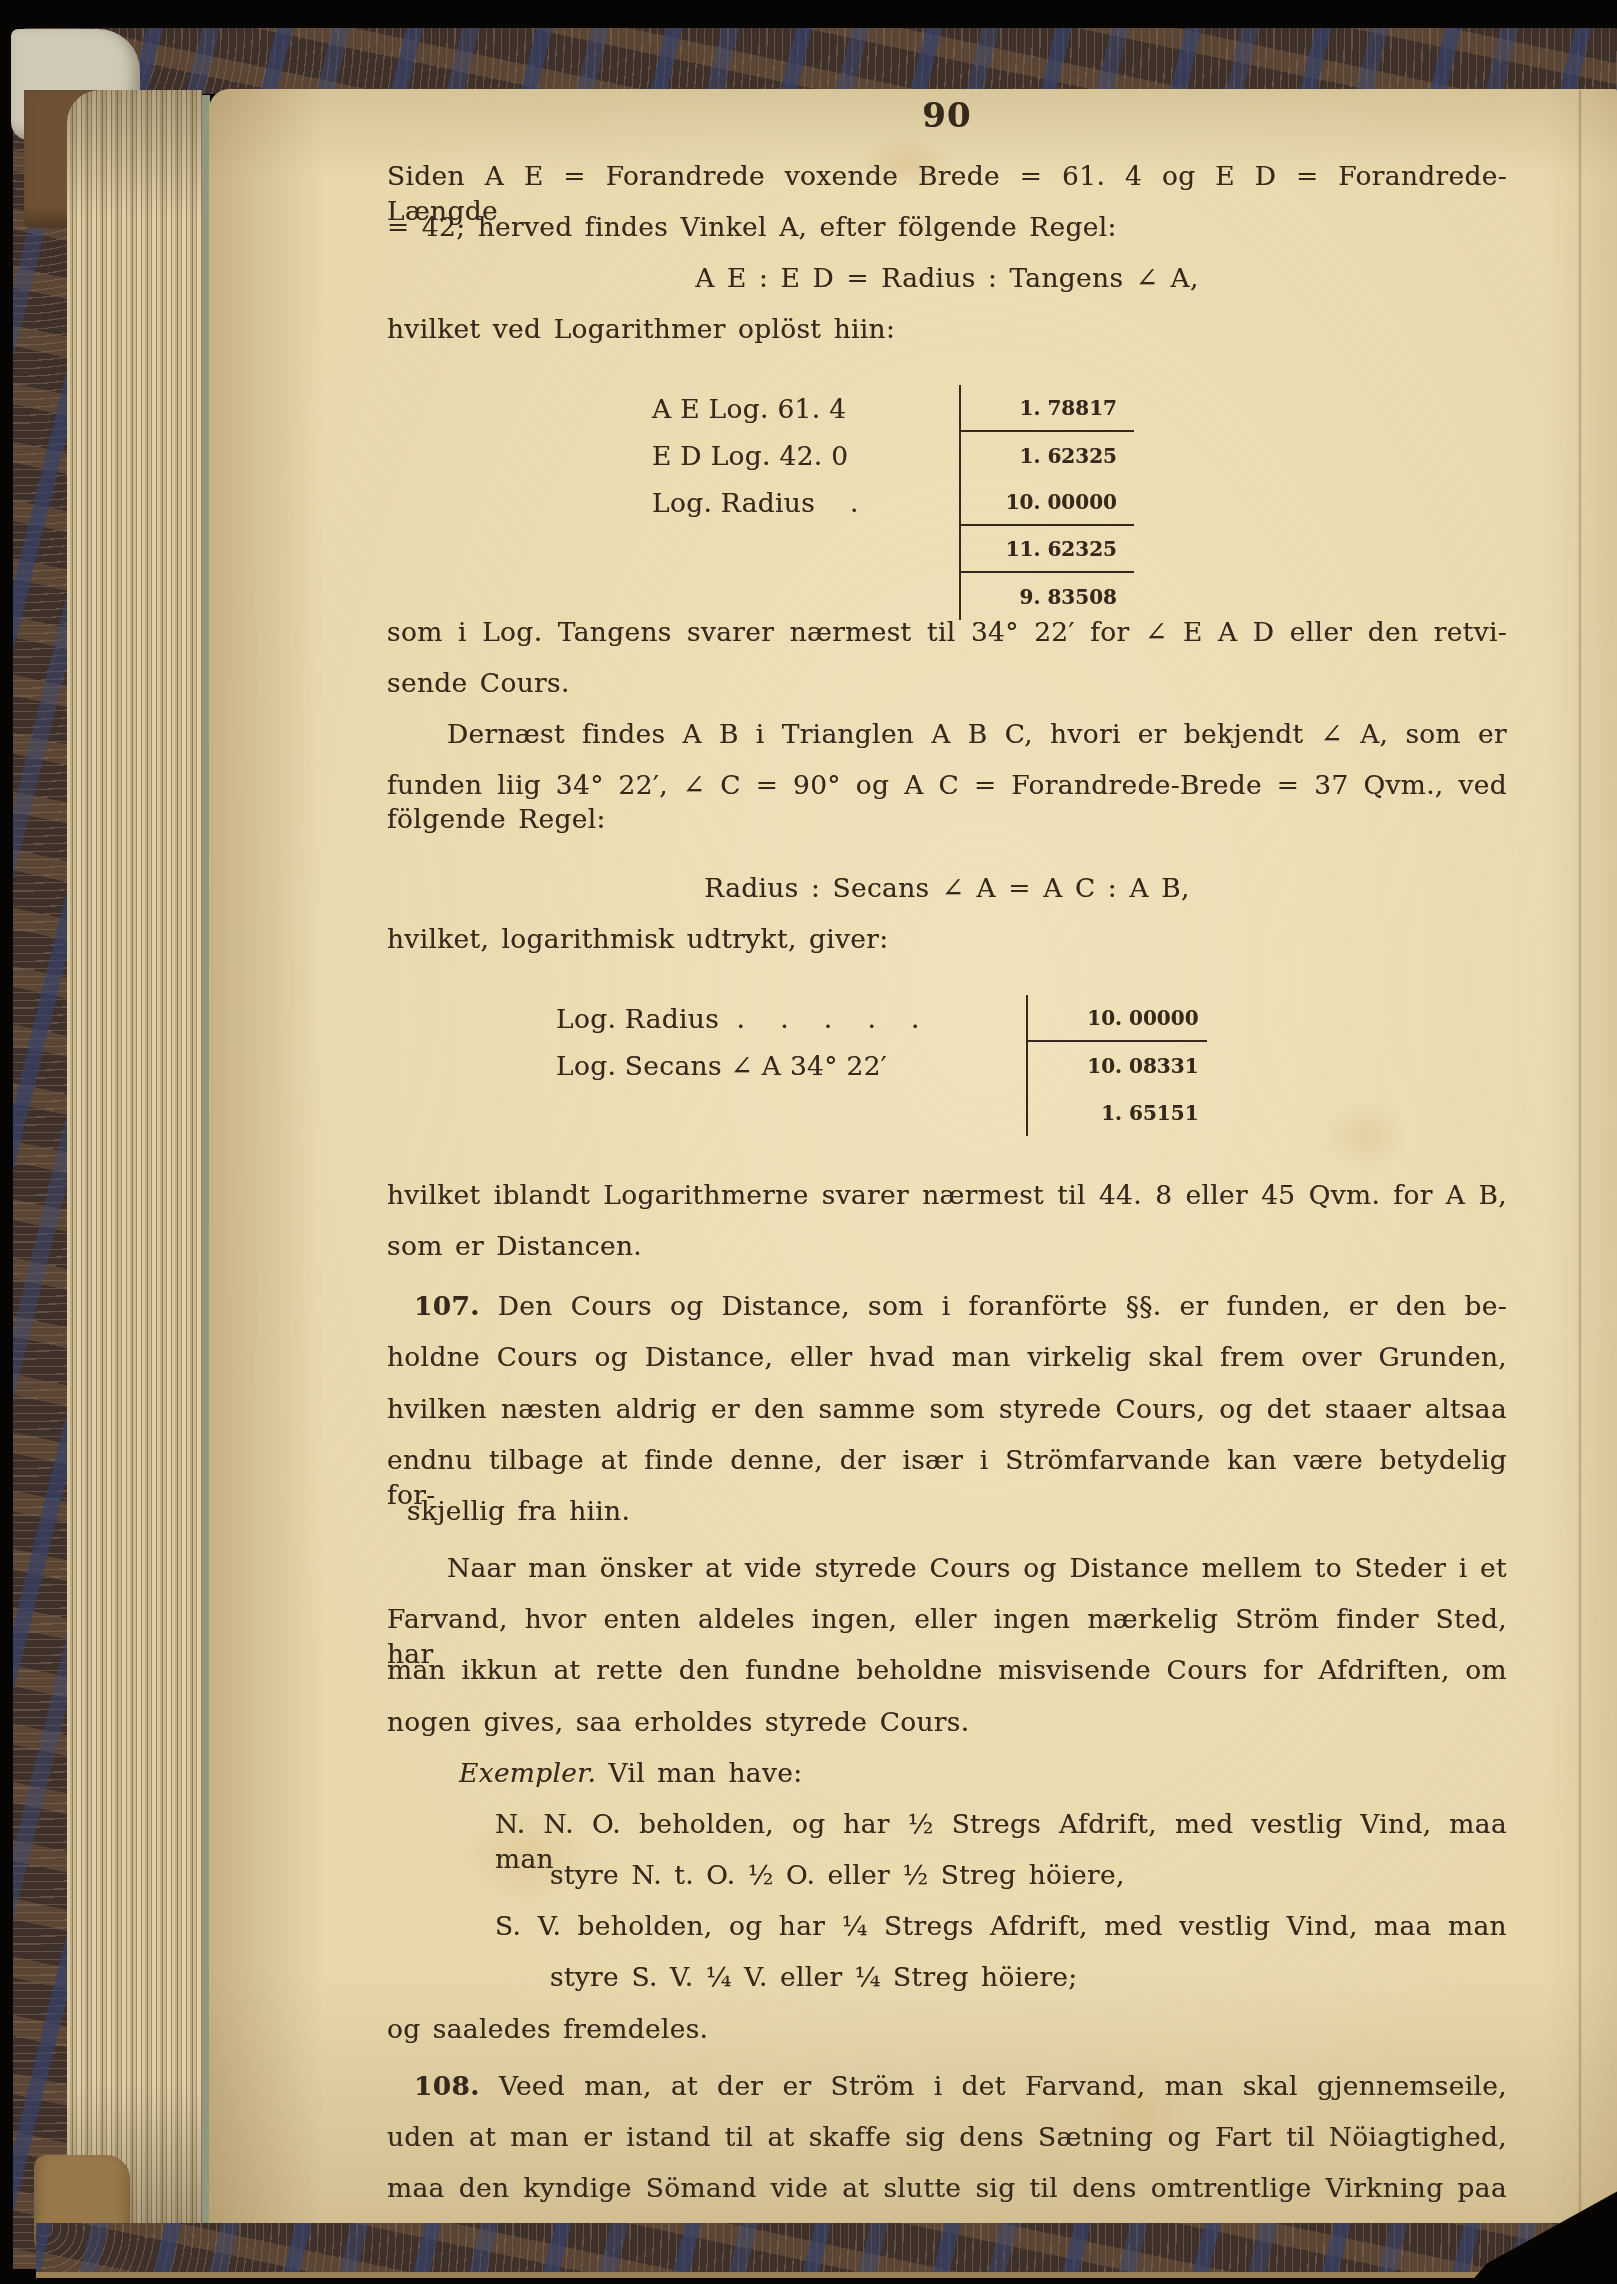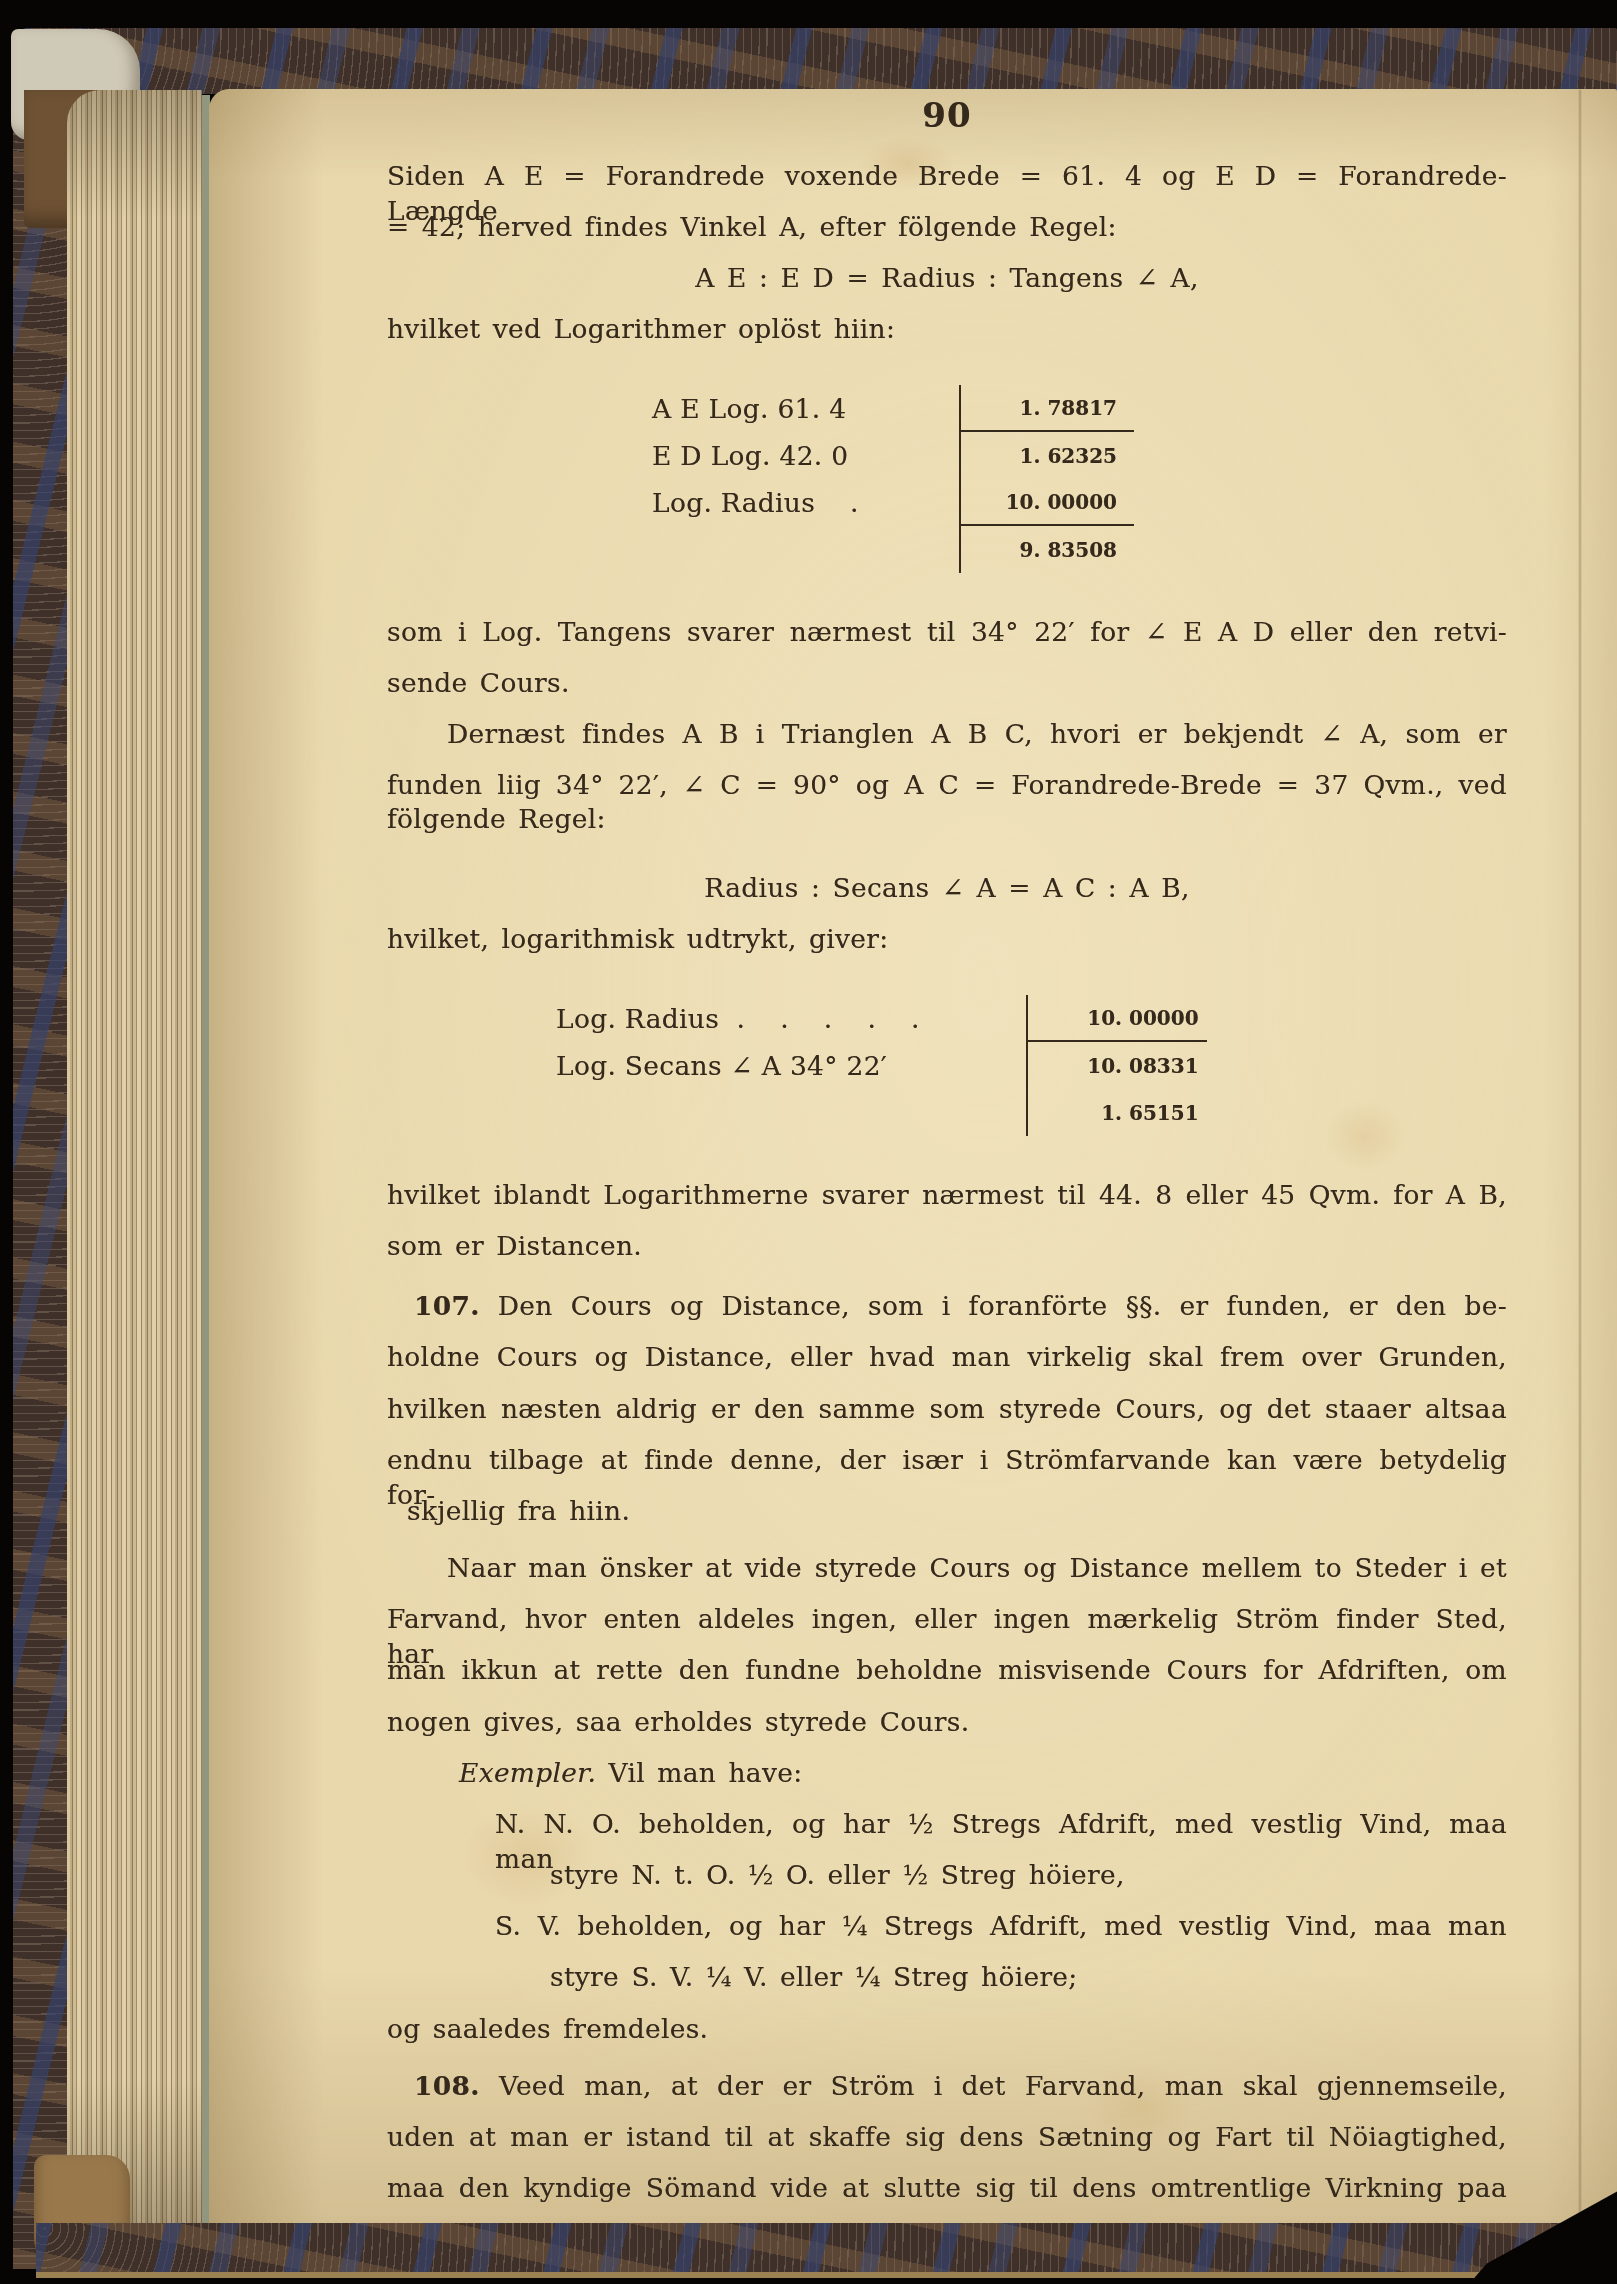--- a/index.html
+++ b/index.html
@@ -113,20 +113,24 @@
           <div class="t-value">1. 78817</div>
         </div>
         <div class="trow">
           <div class="t-label">E D Log. 42. 0</div>
           <div class="t-value">1. 62325</div>
         </div>
         <div class="trow rule">
           <div class="t-label">Log. Radius    .</div>
           <div class="t-value">10. 00000</div>
         </div>
+        <div class="trow rule">
+          <div class="t-label"></div>
+          <div class="t-value">11. 62325</div>
+        </div>
         <div class="trow">
           <div class="t-label"></div>
           <div class="t-value">9. 83508</div>
         </div>
       </div>
 
       <div class="line jl" style="top:525px;">som i Log. Tangens svarer nærmest til 34° 22′ for ∠ E A D eller den retvi-</div>
       <div class="line ll" style="top:576px;">sende Cours.</div>
 
       <div class="line jl" style="top:627px;padding-left:60px;">Dernæst findes A B i Trianglen A B C, hvori er bekjendt ∠ A, som er</div>

